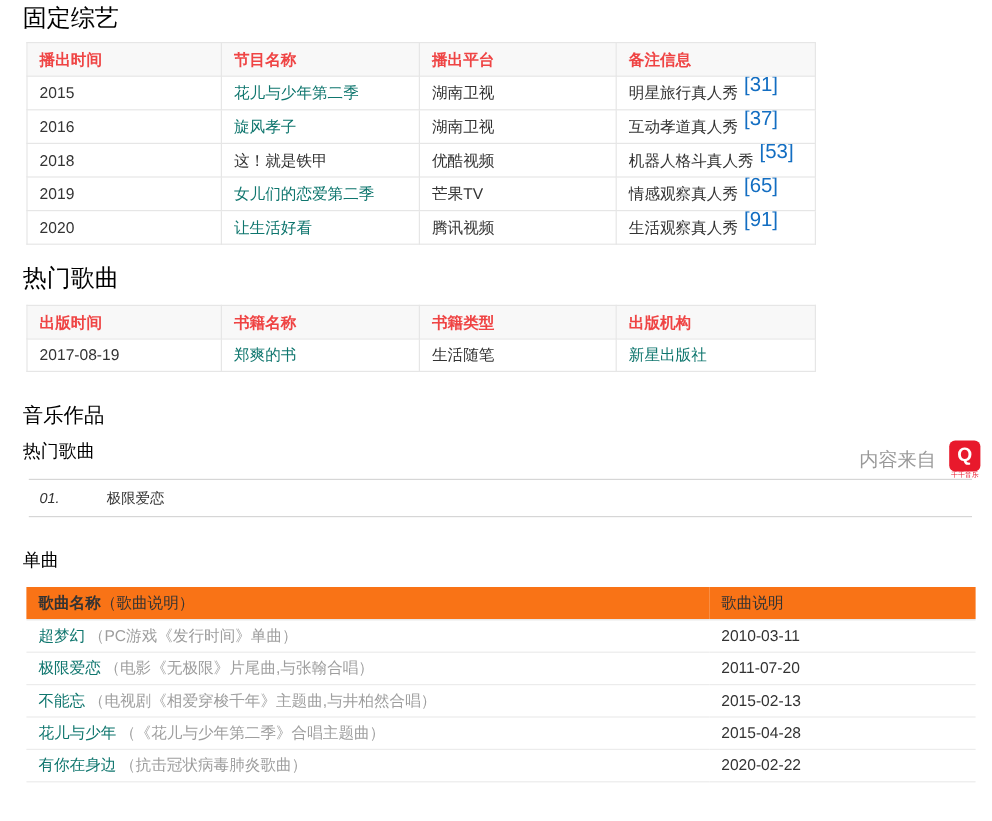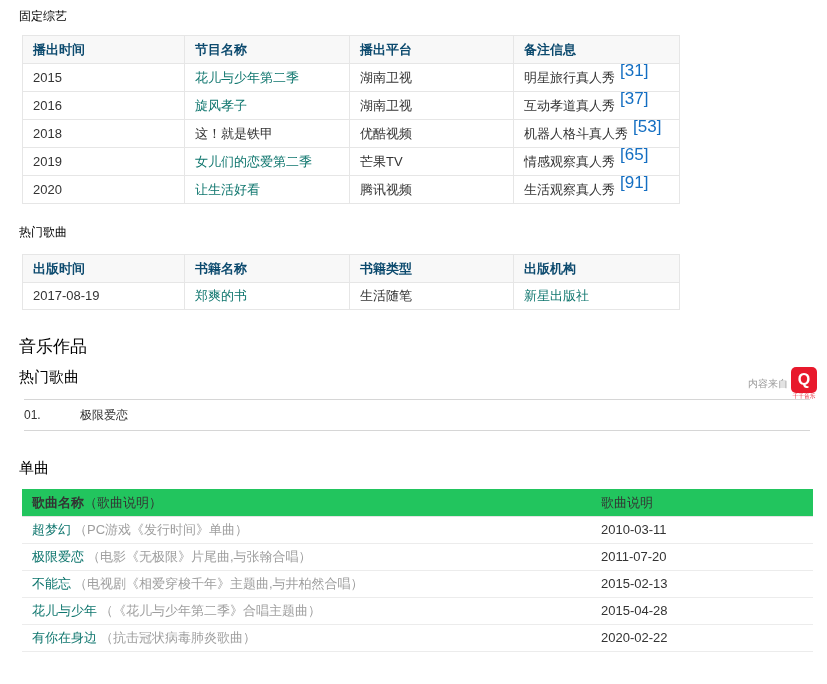--- a/index.html
+++ b/index.html
@@ -4,68 +4,68 @@
 <style>
   * { box-sizing: border-box; }
   html,body { margin:0; padding:0; background:#fff; }
   .page {
     width:827px; height:684px; overflow:hidden;
     font-family:"Liberation Sans", sans-serif;
     color:#333; font-size:13px; background:#fff;
     padding-top:6px;
   }
   h2.sec, h3.sec, h4.sub { margin:0 0 0 19px; font-weight:400; color:#000; }
-  h3.sec { font-size:12px; line-height:20px; }
+  h3.sec { font-size:20px; line-height:20px; }
   h2.sec { font-size:17px; line-height:22px; margin-top:26px; }
   h4.sub { font-size:15px; line-height:17px; }
 
   table.btable {
     border-collapse:collapse; table-layout:fixed;
     margin-left:22px; width:657px; font-size:13px;
   }
   table.btable th, table.btable td {
     border:1px solid #e6e6e6; padding:5px 10px; text-align:left;
     overflow:hidden; white-space:nowrap;
   }
-  table.btable th { background:#f8f8f8; font-weight:700; color:#0c4a6e; line-height:17px; }
+  table.btable th { background:#f8f8f8; font-weight:700; color:#ef4444; line-height:17px; }
   table.btable td { line-height:16px; color:#333; }
   #variety-table { margin-top:9px; }
   #books-heading { margin-top:18px; }
   #books-table { margin-top:12px; }
 
   a.lnk { color:#0f766e; text-decoration:none; cursor:pointer; }
   .ref { color:#136ec2; font-size:17px; position:relative; top:-6px; margin-left:5px; cursor:pointer; }
 
   .hot-header { position:relative; margin:9px 7px 0 19px; height:32px; }
   .hot-header h4 { position:absolute; left:0; top:1px; margin:0; }
   .source { position:absolute; right:0; top:0; display:flex; align-items:center; }
-  .source-label { color:#999; font-size:10px; margin-right:0; }
+  .source-label { color:#999; font-size:16px; margin-right:8px; }
   .logo-wrap { display:flex; flex-direction:column; align-items:center; cursor:pointer; }
   .logo-q {
     width:26px; height:26px; border-radius:5px; background:#e8192c;
     color:#fff; font-weight:700; font-size:16px; line-height:26px; text-align:center;
   }
   .logo-caption { color:#e8192c; font-size:8px; line-height:6px; margin-top:1px;
     transform:scale(0.72); transform-origin:center top; white-space:nowrap; }
 
   .hot-list { margin:0 17px 0 24px; border-top:1px solid #d6d6d6; }
   .hot-row { height:31px; display:flex; align-items:center;
     border-bottom:1px solid #d6d6d6; font-size:12px; color:#333; cursor:pointer; }
-  .hot-idx { width:56px; }
+  .hot-idx { margin-left:9px; width:56px;font-style:italic; }
 
   #singles-heading { margin-top:28px; }
   table.stable {
     border-collapse:collapse; table-layout:fixed;
     margin:13px 0 0 22px; width:791px; font-size:13px;
   }
   table.stable th, table.stable td {
     padding:5px 10px; text-align:left; border-bottom:1px solid #ececec;
     overflow:hidden; white-space:nowrap;
   }
-  table.stable th { background:#22c55e; border-bottom:1px solid #e4e4e4;
+  table.stable th { background:#f97316; border-bottom:1px solid #e4e4e4;
     font-weight:400; line-height:17px; color:#333; }
   table.stable td { line-height:16px; }
   .th-bold { font-weight:700; }
   .desc { color:#9e9e9e; margin-left:3px; }
 </style>
 </head>
 <body>
 
 <div class="page">
 

